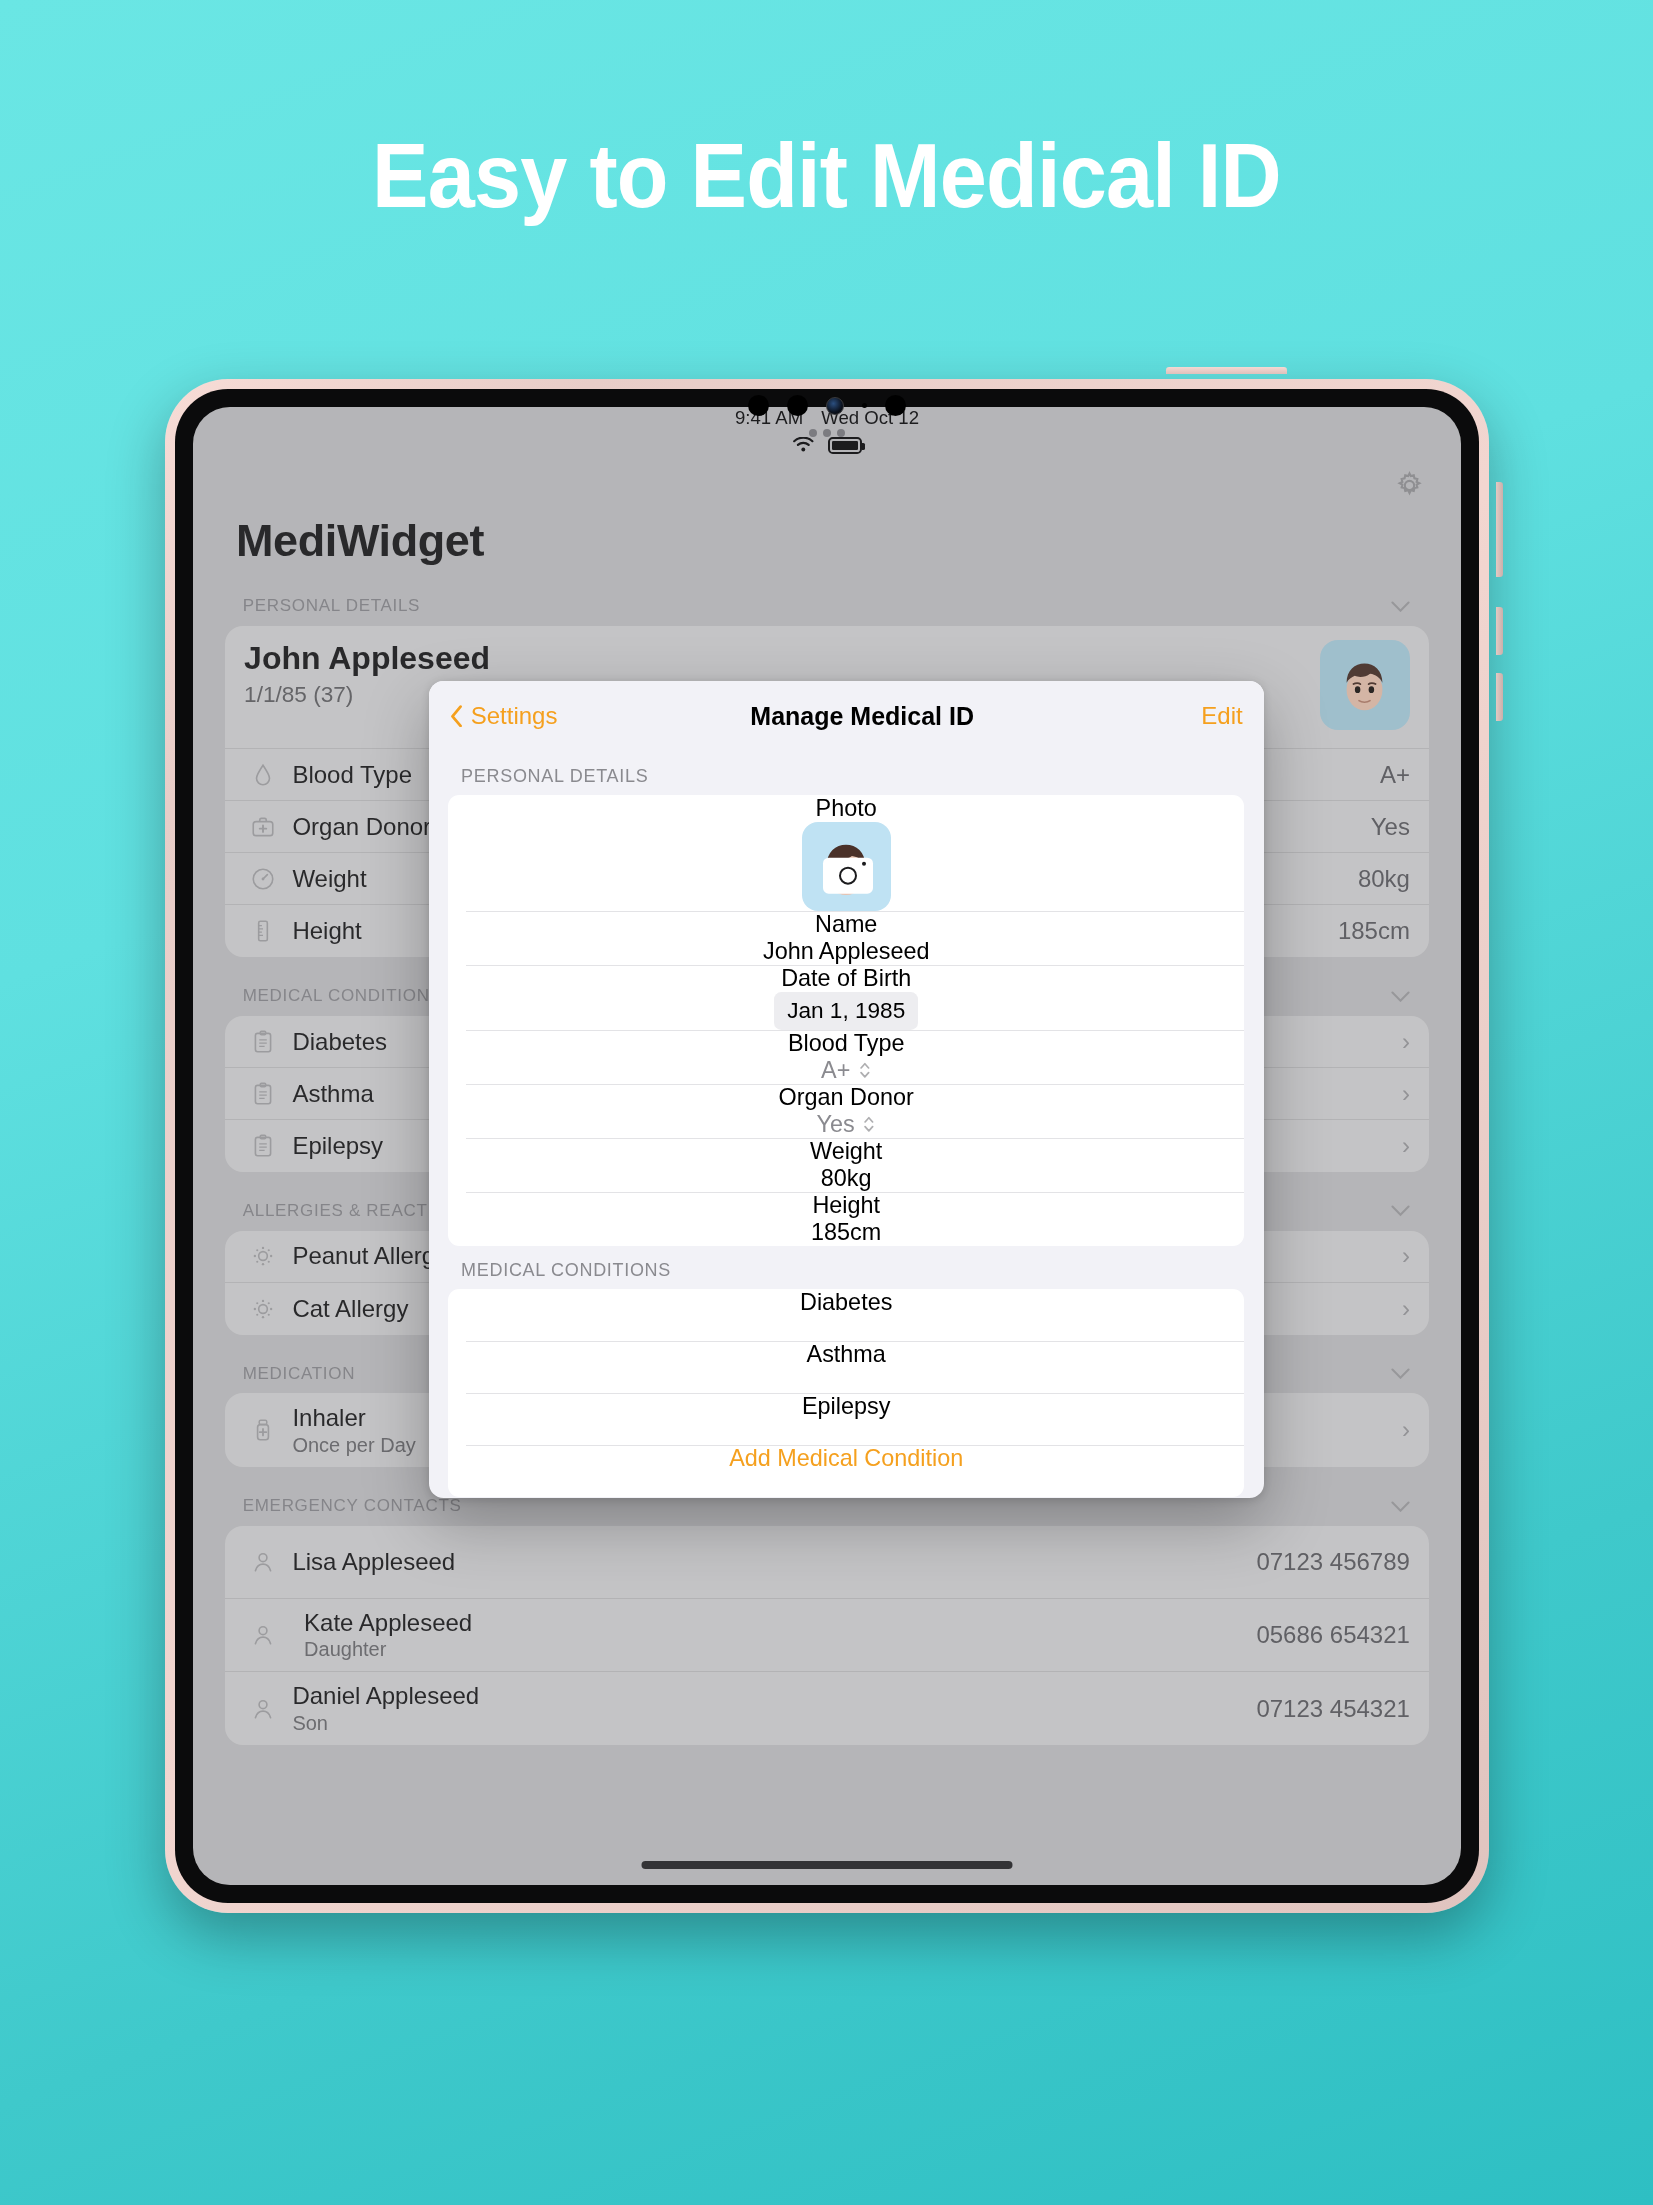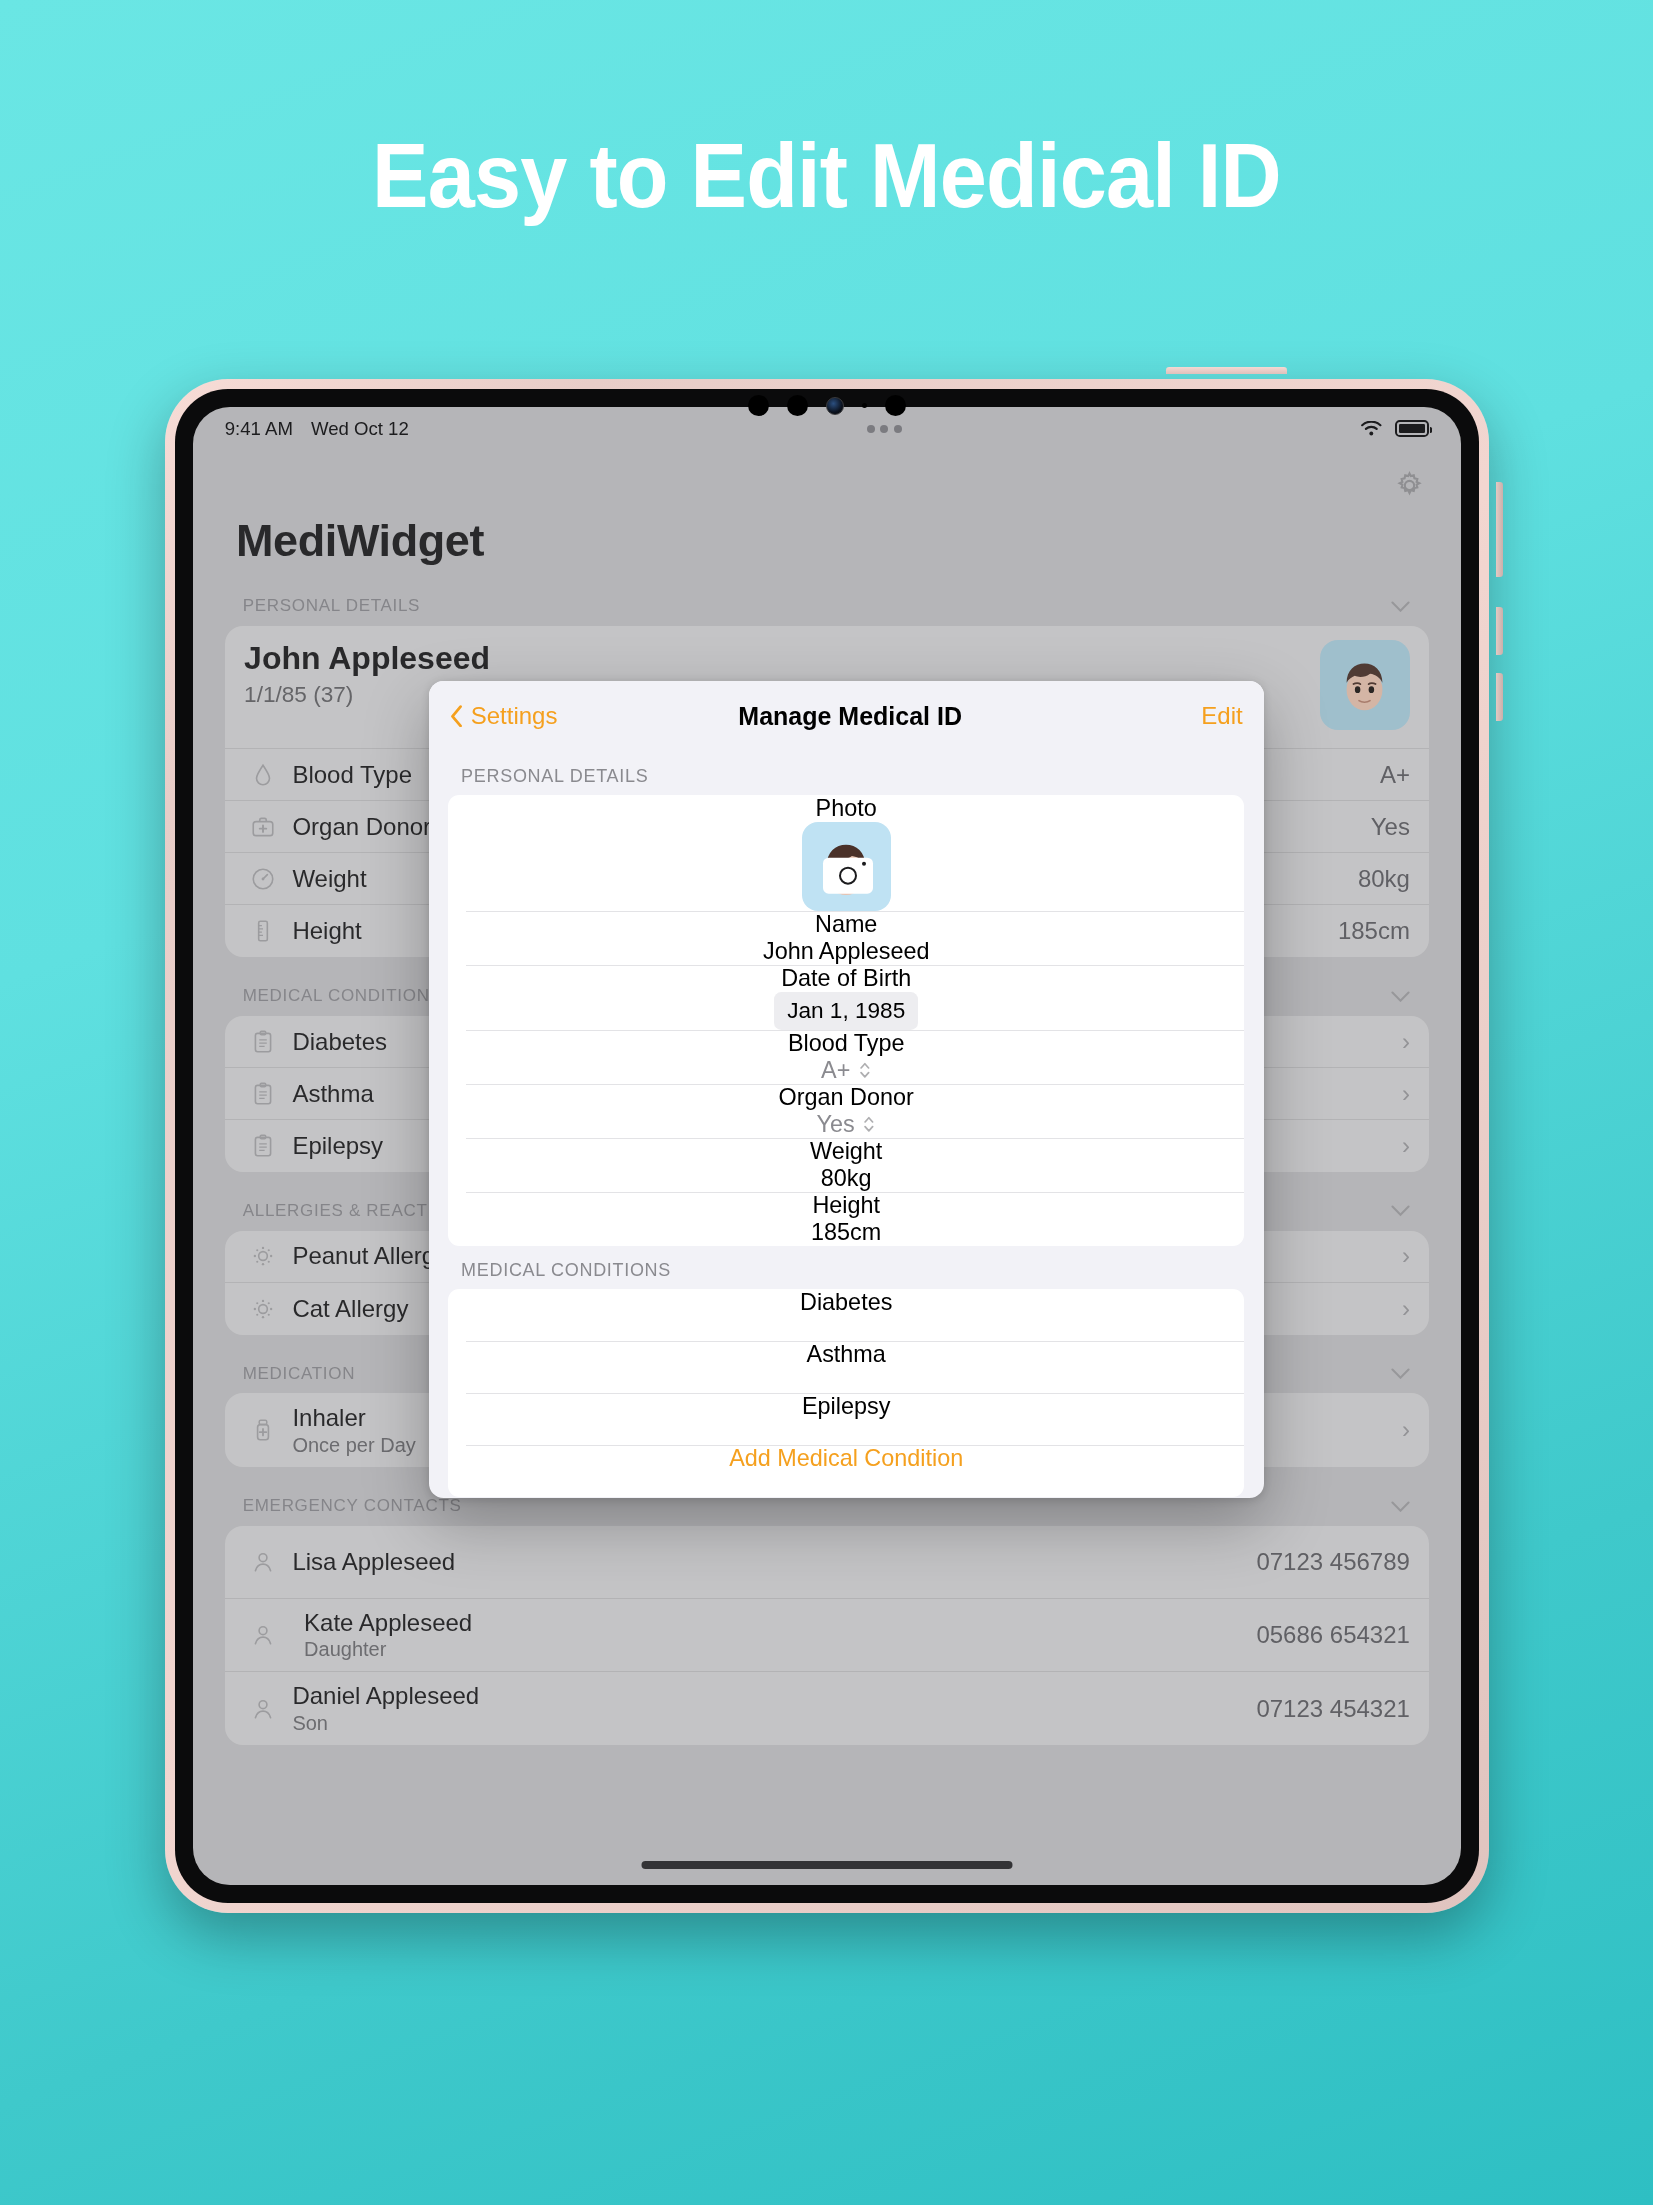--- a/index.html
+++ b/index.html
@@ -85,20 +85,21 @@
   .cam-tiny { width: 5.7px; height: 5.7px; }
 
   
   .statusbar {
     position: absolute; top: 0; left: 0; width: 100%;
     height: 44px;
     display: flex; align-items: center;
     padding: 0 32px;
     font-size: 18.6px; color: #1c1c1e; font-weight: 500;
     z-index: 4;
+    flex-direction: column;
   }
   .sb-left { display: flex; gap: 18px; }
   .sb-center { flex: 1; display: flex; justify-content: center; align-items: center; gap: 5.7px; }
   .sb-center span { width: 8px; height: 8px; border-radius: 50%; background: #7b7b80; }
   .sb-right { display: flex; align-items: center; gap: 13px; }
   .battery {
     width: 34px; height: 17px;
     border: 2px solid #1c1c1e; border-radius: 4.8px;
     position: relative;
     background: #1c1c1e;
@@ -176,21 +177,21 @@
     padding: 12px 21px;
     background: #f2f2f7;
     position: relative;
   }
   .nav-back {
     display: flex; align-items: center; gap: 8px;
     color: #f5a01e; font-size: 24px;
   }
   .back-chev { width: 13px; height: 22.6px; }
   .nav-title {
-    position: absolute; left: 4px; width: 100%; text-align: center;
+    position: absolute; left: 16px; width: 100%; text-align: center;
     font-size: 25px; font-weight: 700; color: #000;
     pointer-events: none;
   }
   .nav-edit { margin-left: auto; color: #f5a01e; font-size: 24px; z-index: 2; }
 
   .modal-body {
     height: calc(100% - 71px);
     overflow: hidden;
     padding: 0 19.4px;
   }

